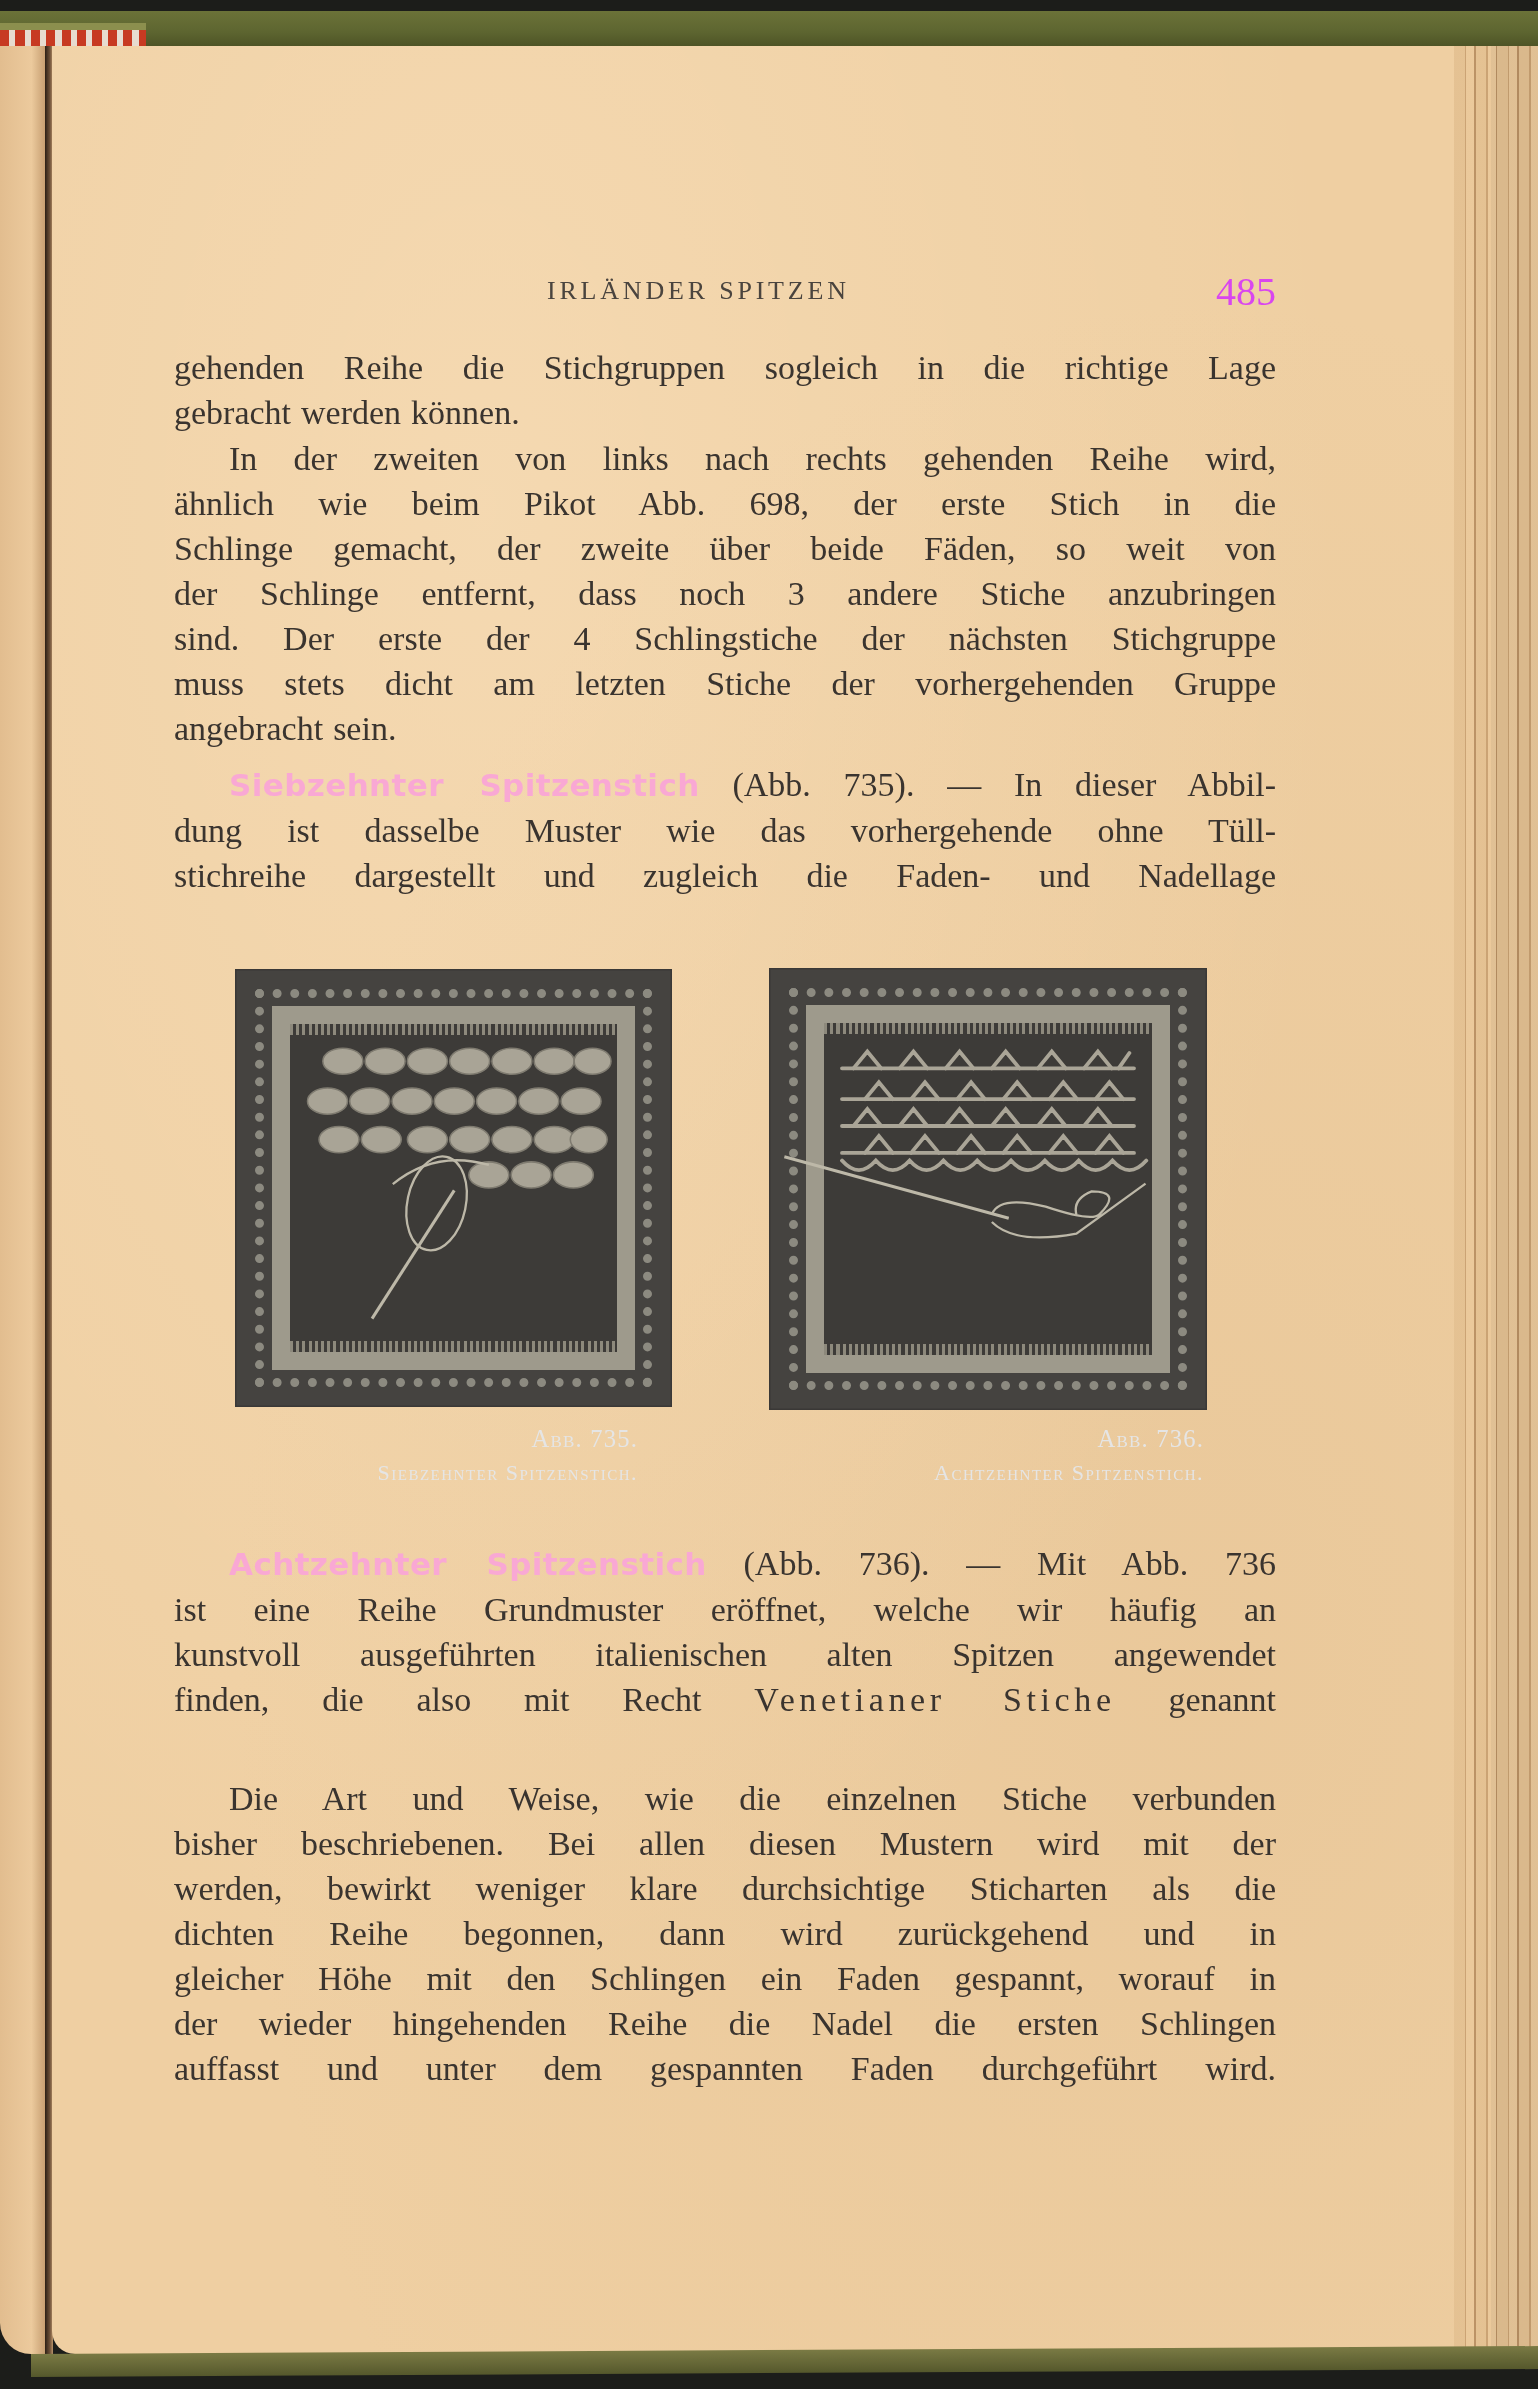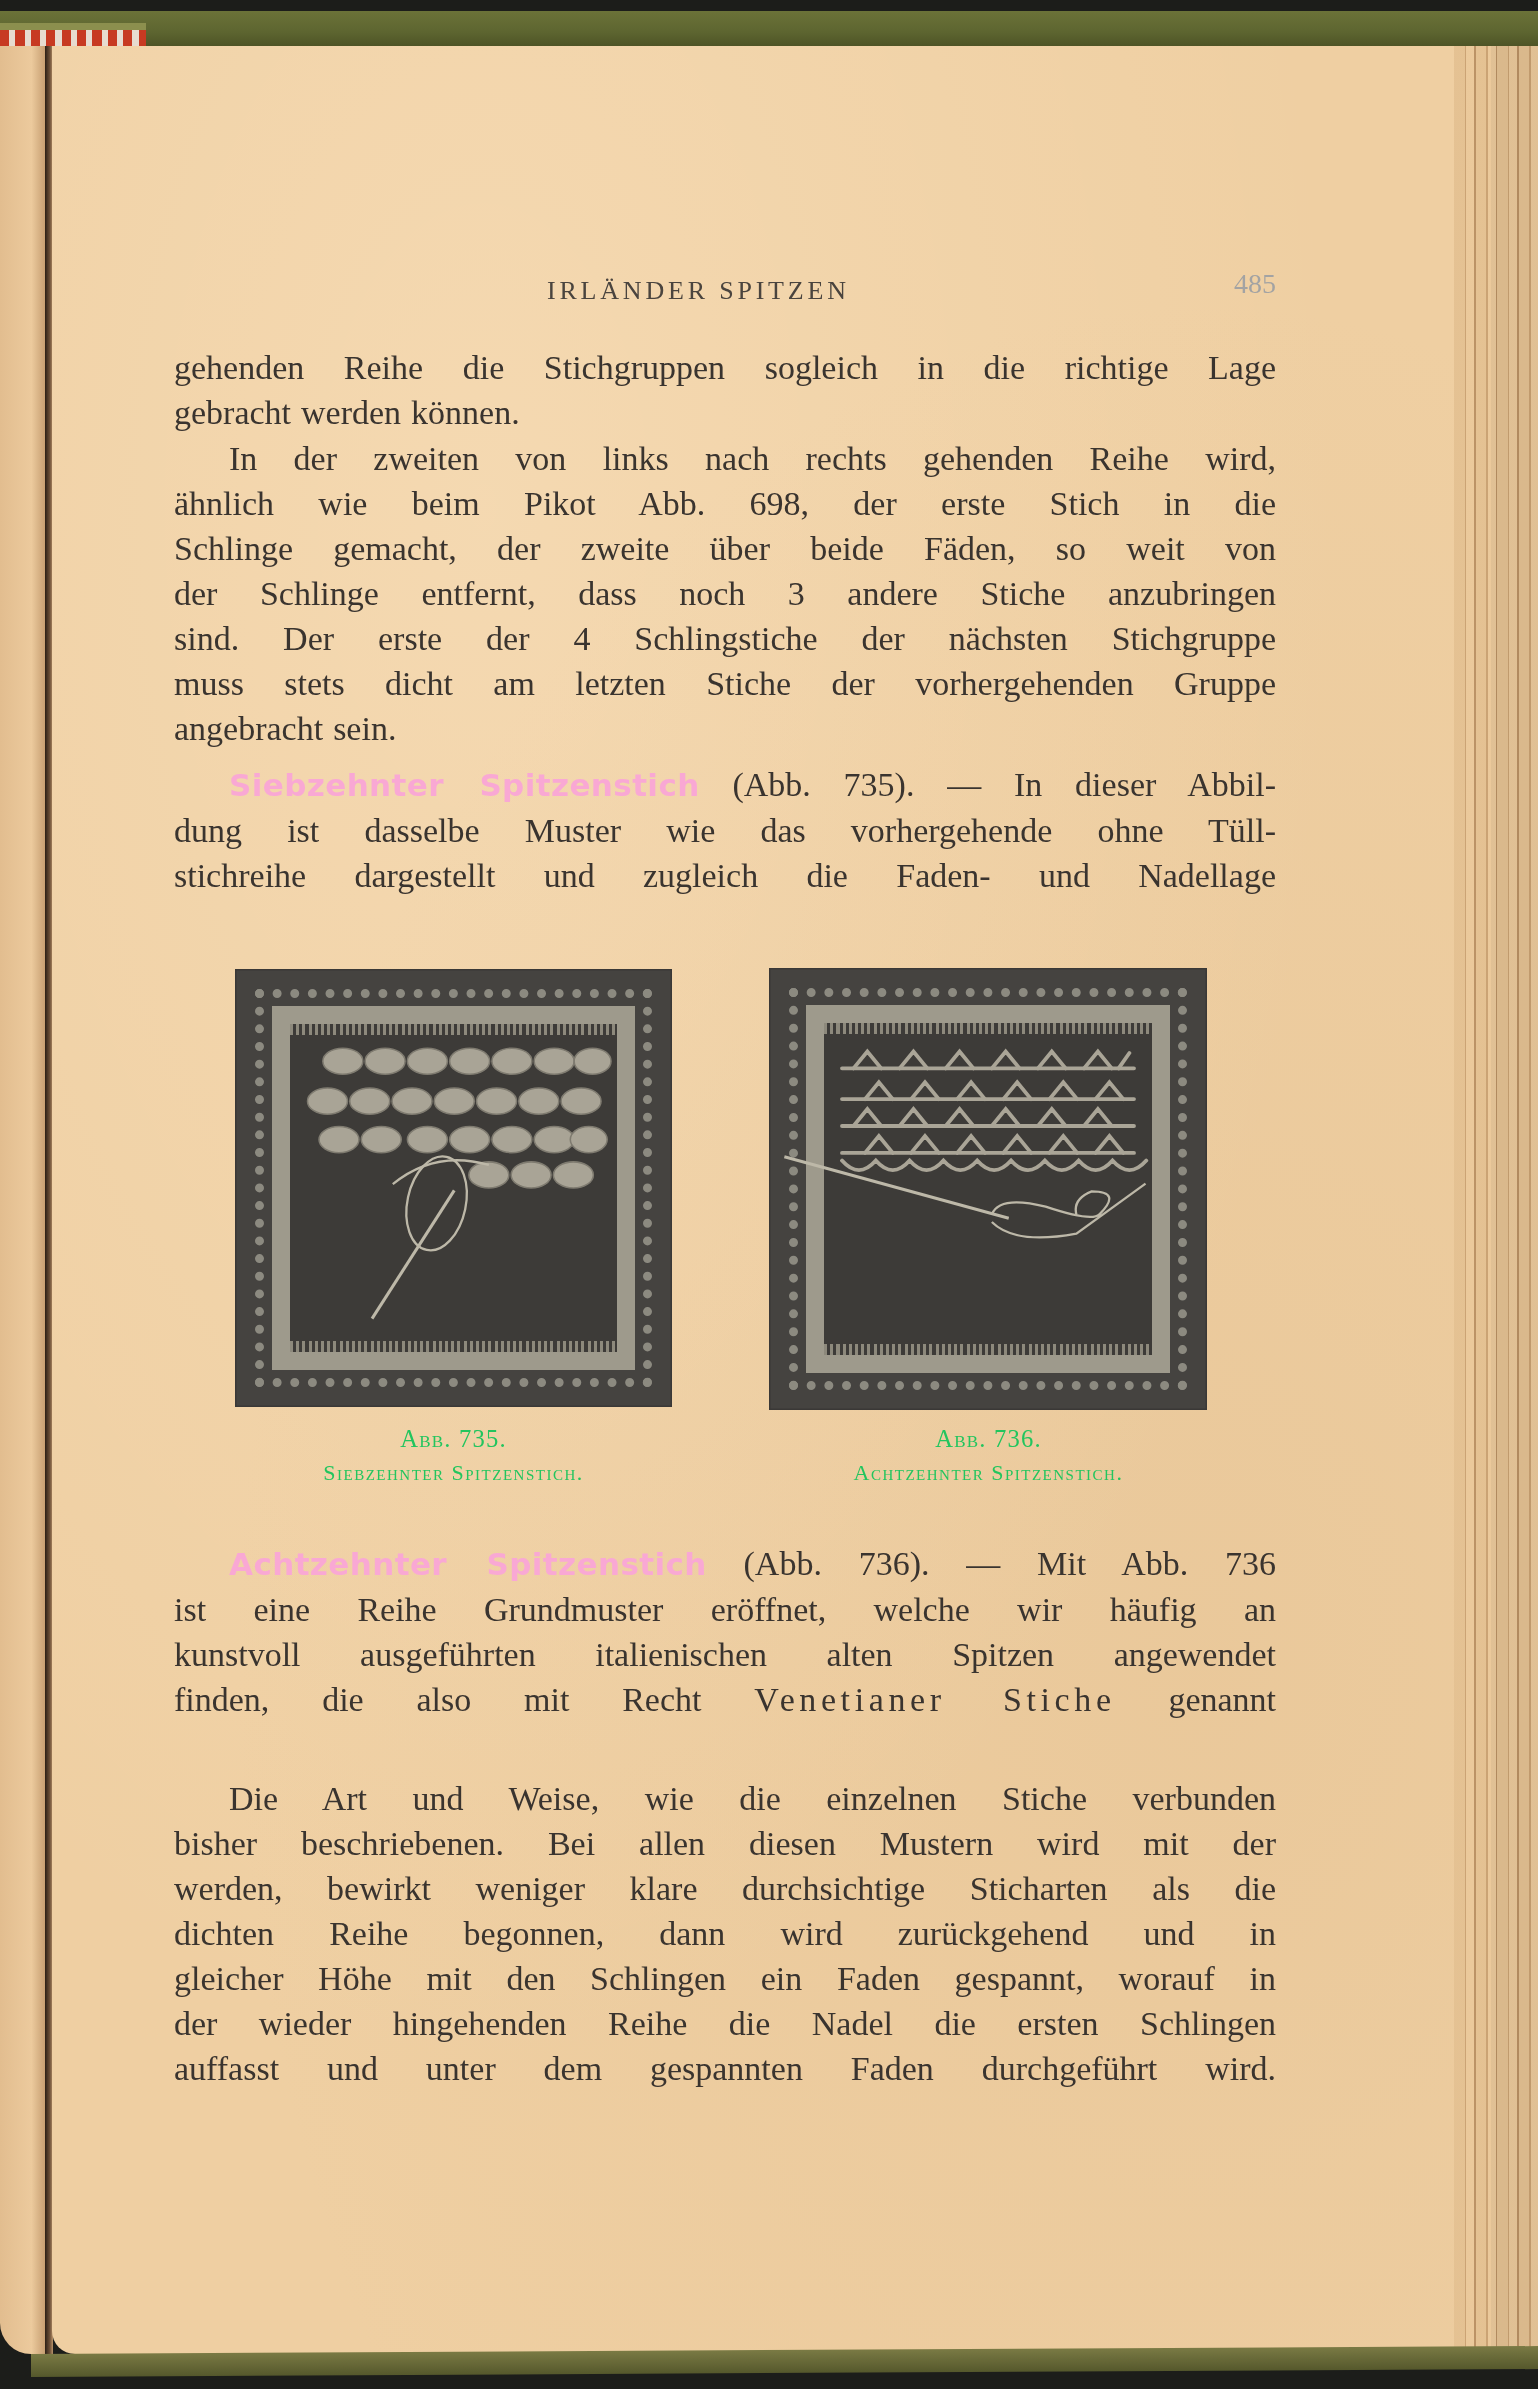--- a/index.html
+++ b/index.html
@@ -51,21 +51,21 @@
     color:#3b3530;
   }
   .running-head {
     position:absolute; top:6.2px; left:0; width:1102px; height:46px;
   }
   .running-title {
     position:absolute; left:365px; top:7.7px;
     font-size:26px; letter-spacing:3.8px; color:#4a443e;margin-left:8px;
   }
   .page-number {
-    position:absolute; right:0; top:0; font-size:28px; color:#a3a3a3;
+    position:absolute; right:0; top:0; font-size:40px; color:#d946ef;
   }
   .text {
     font-size:34px; line-height:45px; text-align:justify;
     word-spacing:1.5px; color:#3a342f;
   }
   .p1 { position:absolute; top:83px; left:0; width:1102px; }
   .p2 { position:absolute; top:174px; left:0; width:1102px; }
   .p3 { position:absolute; top:500px; left:0; width:1102px; }
   .p4 { position:absolute; top:1279px; left:0; width:1102px; }
   .p5 { position:absolute; top:1514px; left:0; width:1102px; }
@@ -90,21 +90,21 @@
     background:#3d3b38;
   }
   .fig-inner-bar {
     position:absolute; left:0; right:0; top:0; height:10.8px;
     background:repeating-linear-gradient(90deg,#8d897c 0 3.1px,#3d3b38 3.1px 6.2px);
   }
   .fig-inner-bar.bottom { top:auto; bottom:0; }
   .fig-svg { position:absolute; left:0; top:0; width:100%; height:100%; }
 
   .caption {
-    position:absolute; text-align:center; color:#22c55e;
+    position:absolute; text-align:right; color:#e5e5e5;
     font-variant:small-caps; letter-spacing:1.2px;
   }
   .cap1 { left:269px; width:369px; top:1423px; }
   .cap2 { left:773px; width:431px; top:1423px; }
   .cap-num { font-size:24.6px; display:block; line-height:32px; }
   .cap-title { font-size:22px; display:block; line-height:35px; letter-spacing:1.5px; }
 </style>
 </head>
 <body>
 

